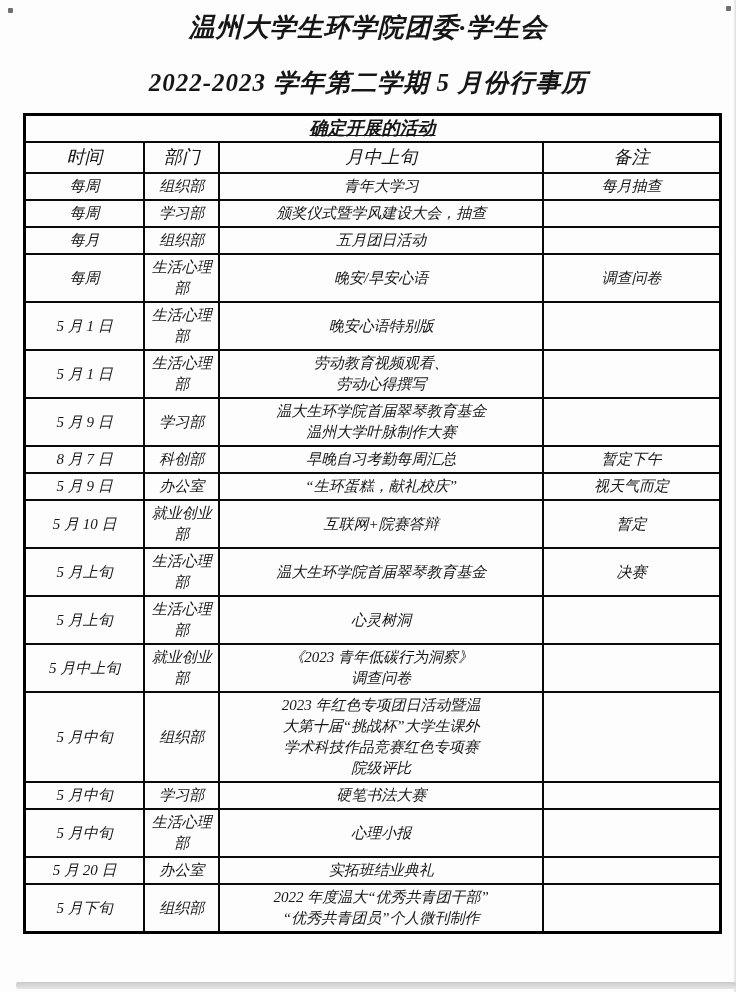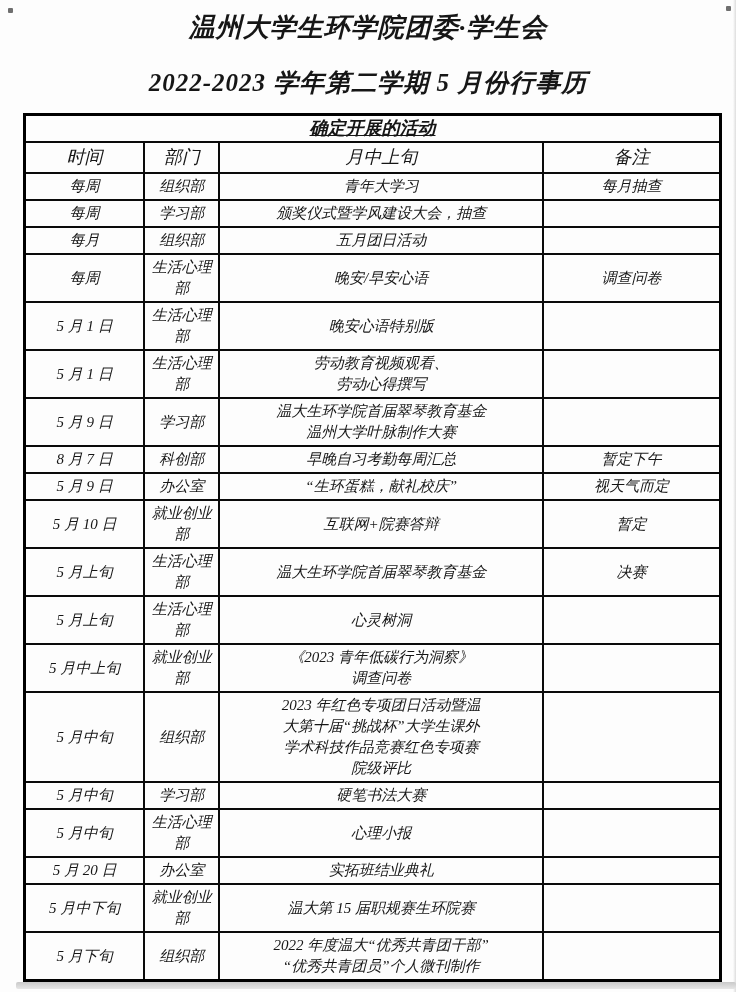--- a/index.html
+++ b/index.html
@@ -230,26 +230,20 @@
           <td>心理小报</td>
           <td></td>
         </tr>
         <tr>
           <td>5 月 20 日</td>
           <td>办公室</td>
           <td>实拓班结业典礼</td>
           <td></td>
         </tr>
         <tr>
-          <td>5 月中下旬</td>
-          <td>就业创业部</td>
-          <td>温大第 15 届职规赛生环院赛</td>
-          <td></td>
-        </tr>
-        <tr>
           <td>5 月下旬</td>
           <td>组织部</td>
           <td>2022 年度温大“优秀共青团干部”
 “优秀共青团员”个人微刊制作</td>
           <td></td>
         </tr>
       </tbody>
   </table>
 
   <div class="corner-dot tl"></div>

